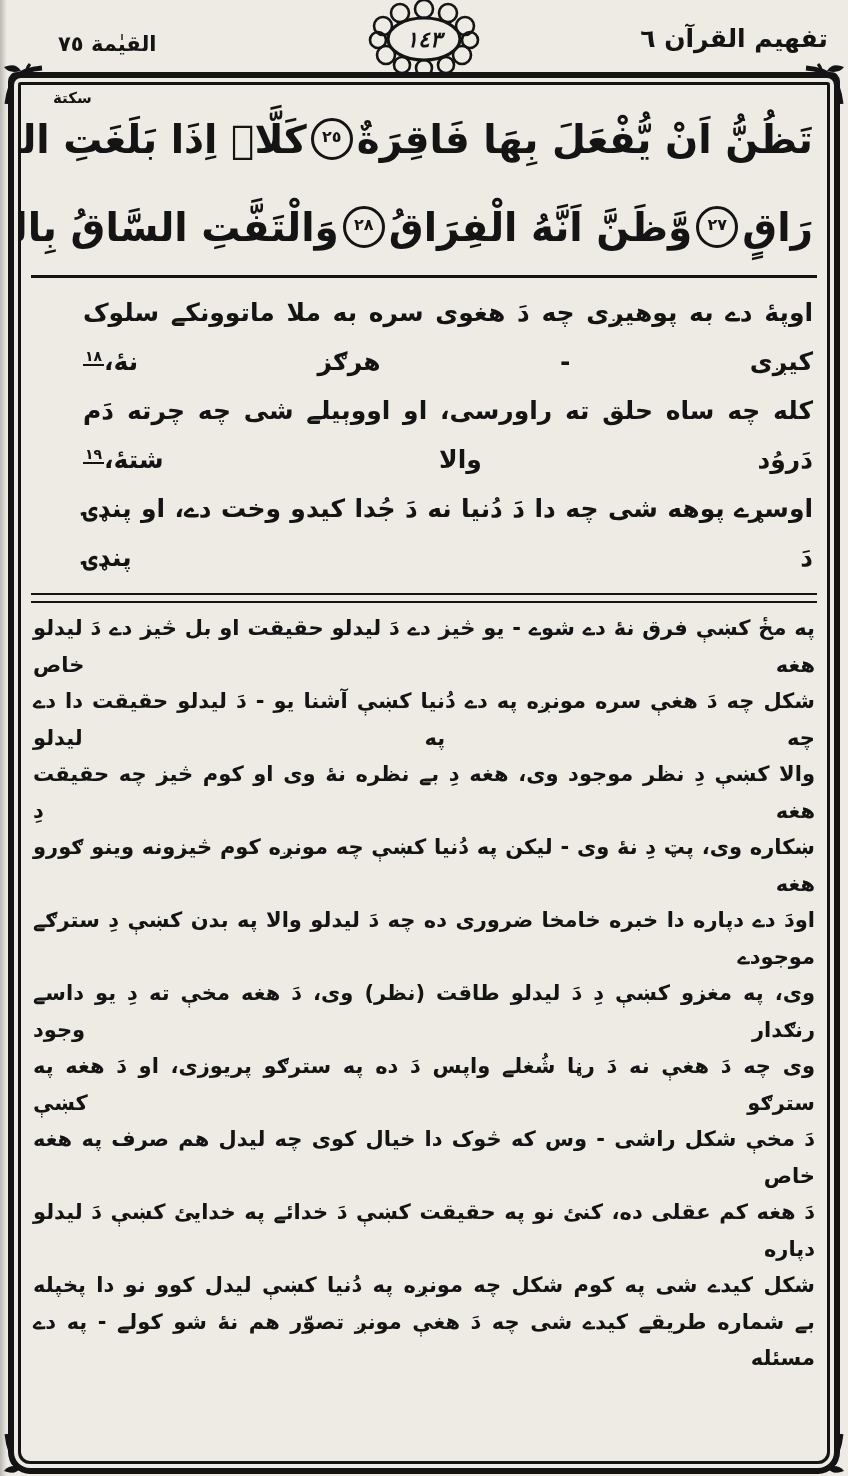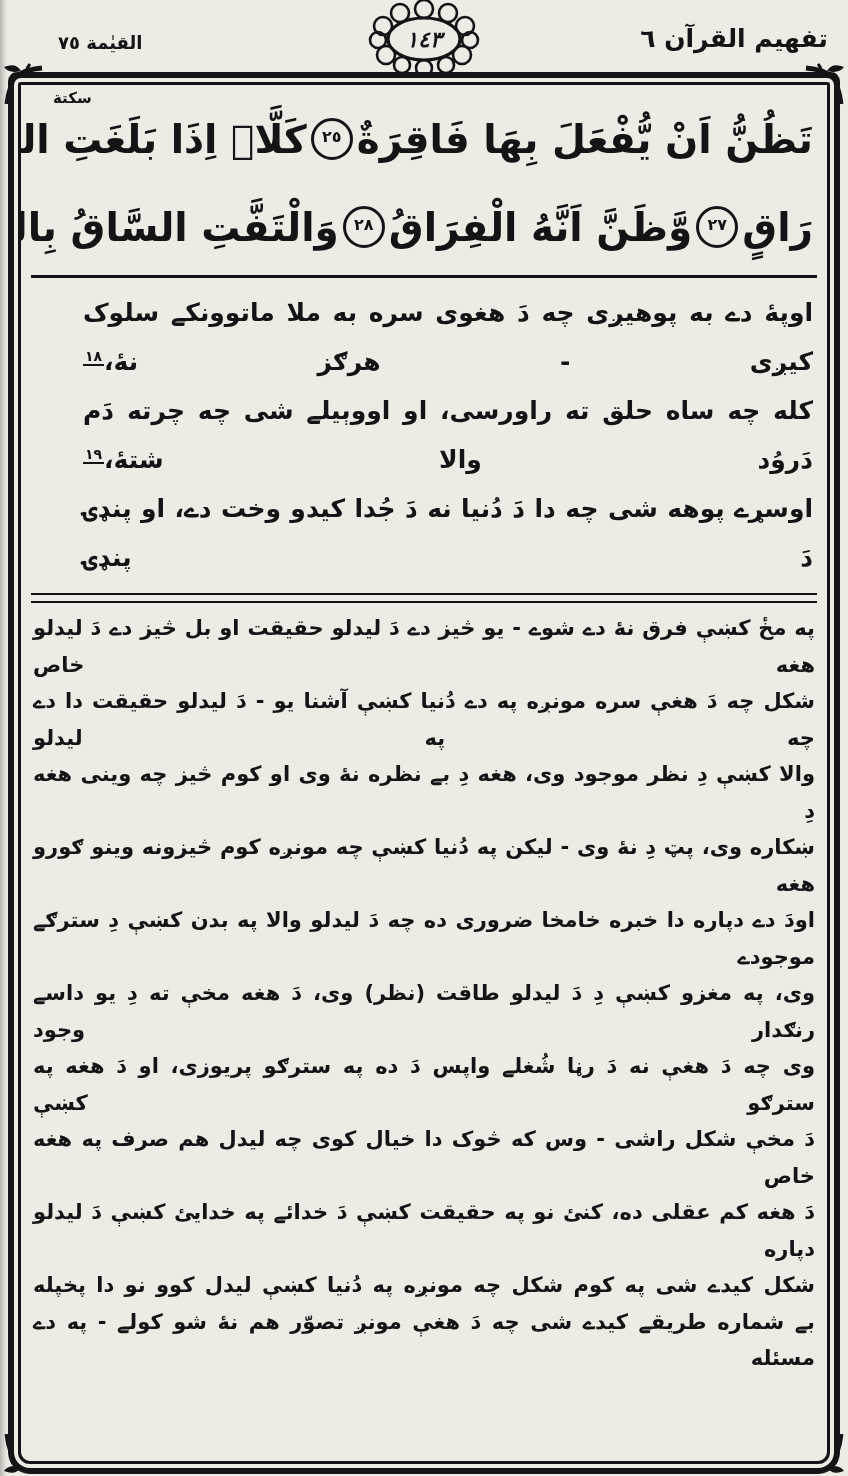--- a/index.html
+++ b/index.html
@@ -5,21 +5,21 @@
   html,body{margin:0;padding:0;}
   body{font-family:"DejaVu Sans",sans-serif;}
   .page{position:relative;width:848px;height:1476px;overflow:hidden;color:#141414;
         background:radial-gradient(ellipse at 40% 25%, #f2f0ea 0%, #ecupe 60%, #e9e6de 100%);
         background-color:#eeebe4;}
   .page::after{content:"";position:absolute;left:0;top:0;bottom:0;width:7px;
         background:linear-gradient(90deg,rgba(0,0,0,.22),rgba(0,0,0,0));pointer-events:none;}
   
   .page-header{position:absolute;top:0;left:0;right:0;height:78px;}
   .hdr-right{position:absolute;right:20px;top:24px;font-size:25px;font-weight:bold;}
-  .hdr-left{position:absolute;left:58px;top:32px;font-size:18px;font-weight:bold;}
+  .hdr-left{position:absolute;left:58px;top:32px;font-size:21px;font-weight:bold;}
   .medallion{position:absolute;left:50%;top:0;transform:translateX(-50%);width:124px;height:76px;font-style:italic;}
   
   .frame{position:absolute;top:82px;left:18px;right:18px;bottom:12px;
          border:3px solid #141414;border-radius:3px 3px 12px 12px;
          box-shadow:0 0 0 4px #eeebe4, 0 0 0 10px #141414;
          padding:4px 10px 0;overflow:hidden;background:transparent;}
   .corner{position:absolute;width:44px;height:44px;}
   .c-tl{left:0;top:62px;}
   .c-tr{right:0;top:62px;transform:scaleX(-1);}
   .c-bl{left:0;bottom:0;transform:scaleY(-1);}
@@ -120,21 +120,21 @@
         <div class="t-line">اوپهٔ دے به پوهیږی چه دَ هغوی سره به ملا ماتوونکے سلوک کیږی - هرګز نهٔ،<sup class="fn">١٨</sup></div>
         <div class="t-line">کله چه ساه حلق ته راورسی، او اووٻیلے شی چه چرته دَم دَروُد والا شتهٔ،<sup class="fn">١٩</sup></div>
         <div class="t-line">اوسړے پوهه شی چه دا دَ دُنیا نه دَ جُدا کیدو وخت دے، او پنډۍ دَ پنډۍ</div>
       </div>
 
     <div class="rule2"></div>
 
     <div class="commentary" id="commentary-lines">
         <div class="c-line">په مخٔ کښې فرق نهٔ دے شوے - یو څیز دے دَ لیدلو حقیقت او بل څیز دے دَ لیدلو هغه خاص</div>
         <div class="c-line">شکل چه دَ هغې سره مونږه په دے دُنیا کښې آشنا یو - دَ لیدلو حقیقت دا دے چه په لیدلو</div>
-        <div class="c-line">والا کښې دِ نظر موجود وی، هغه دِ بے نظره نهٔ وی او کوم څیز چه وینی هغه دِ</div>
+        <div class="c-line">والا کښې دِ نظر موجود وی، هغه دِ بے نظره نهٔ وی او کوم څیز چه حقیقت هغه دِ</div>
         <div class="c-line">ښکاره وی، پټ دِ نهٔ وی - لیکن په دُنیا کښې چه مونږه کوم څیزونه وینو ګورو هغه</div>
         <div class="c-line">اودَ دے دپاره دا خبره خامخا ضروری ده چه دَ لیدلو والا په بدن کښې دِ سترګے موجودے</div>
         <div class="c-line">وی، په مغزو کښې دِ دَ لیدلو طاقت (نظر) وی، دَ هغه مخې ته دِ یو داسے رنګدار وجود</div>
         <div class="c-line">وی چه دَ هغې نه دَ رڼا شُغلے واپس دَ ده په سترګو پریوزی، او دَ هغه په سترګو کښې</div>
         <div class="c-line">دَ مخې شکل راشی - وس که څوک دا خیال کوی چه لیدل هم صرف په هغه خاص</div>
         <div class="c-line">دَ هغه کم عقلی ده، کنئ نو په حقیقت کښې دَ خدائے په خدایئ کښې دَ لیدلو دپاره</div>
         <div class="c-line">شکل کیدے شی په کوم شکل چه مونږه په دُنیا کښې لیدل کوو نو دا پخپله</div>
         <div class="c-line">بے شماره طریقے کیدے شی چه دَ هغې مونږ تصوّر هم نهٔ شو کولے - په دے مسئله</div>
       </div>
 

